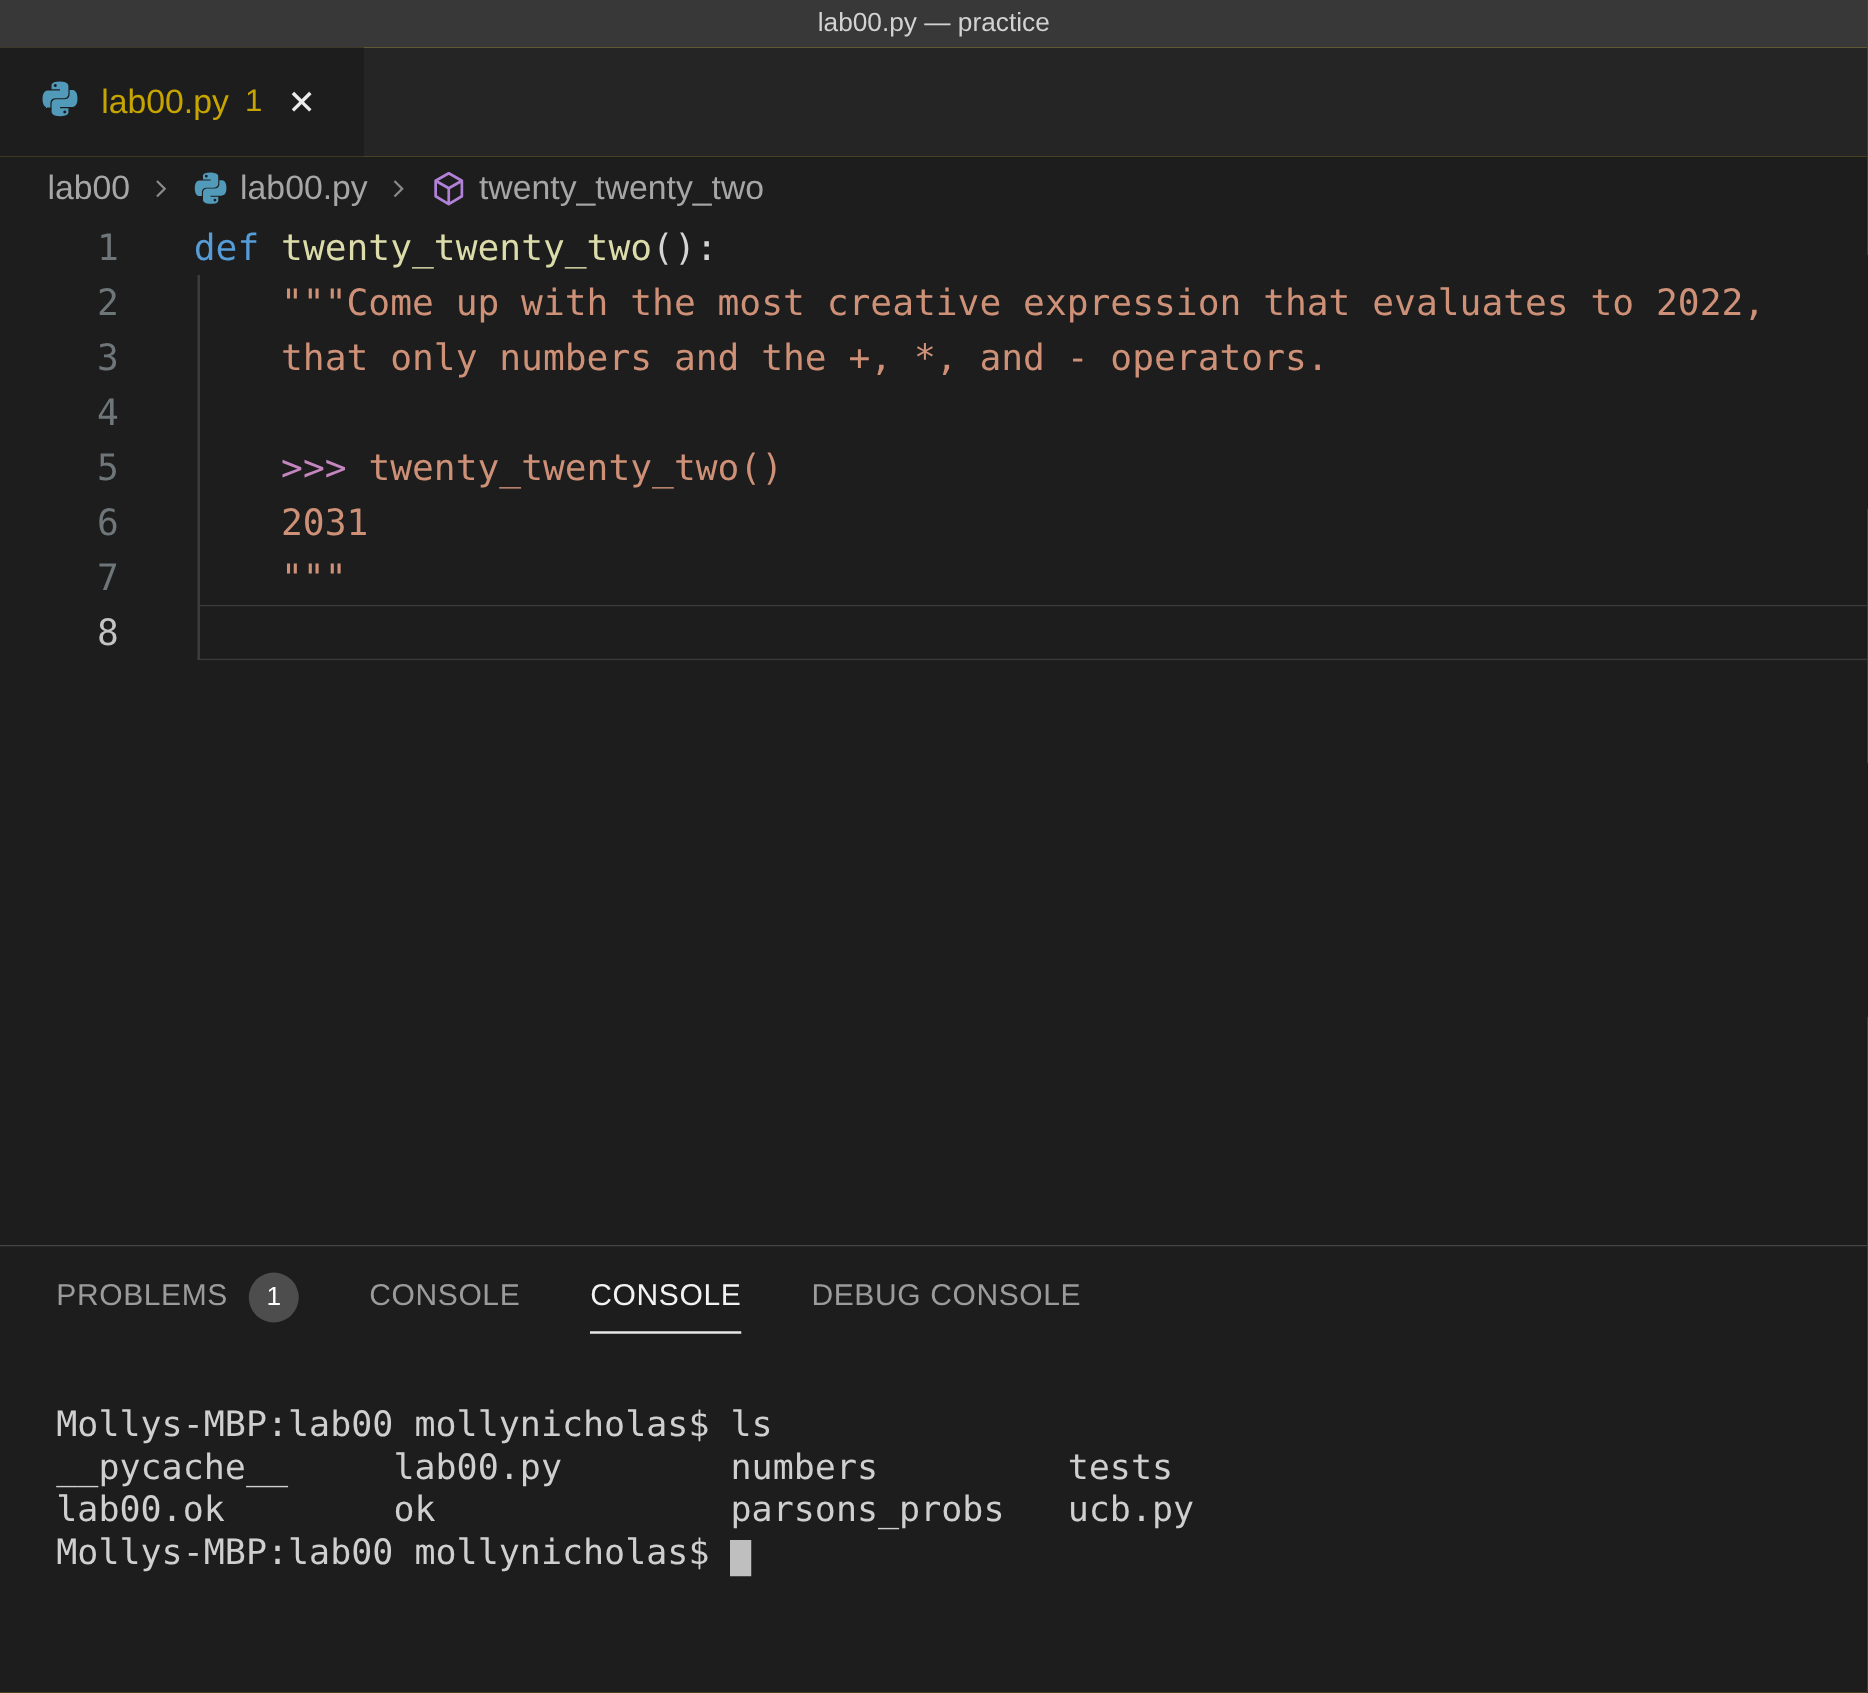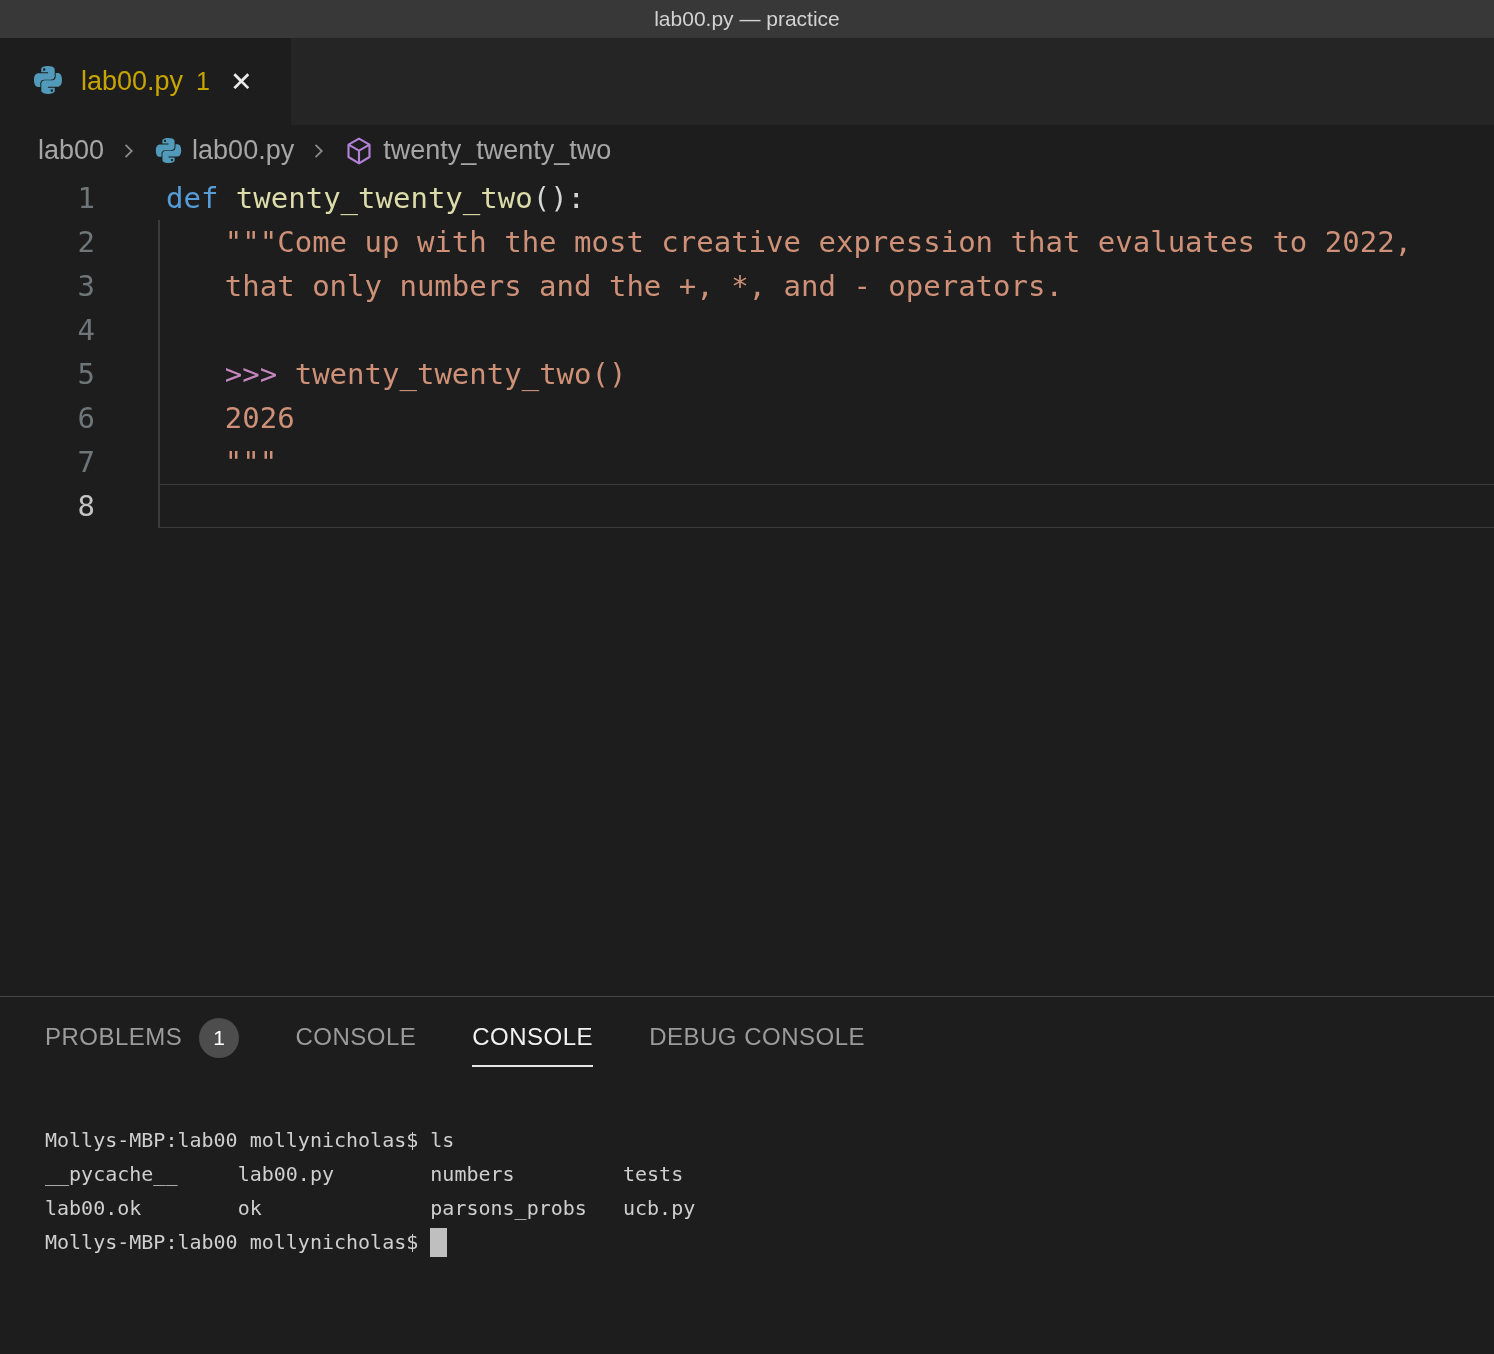--- a/index.html
+++ b/index.html
@@ -44,21 +44,21 @@
     position:absolute; left:158px; right:0; top:308px; height:44px;
     border-top:1px solid #3b3b3b; border-bottom:1px solid #3b3b3b;
   }
   .code-row {
     position:relative; display:flex; height:44px; line-height:44px;
     font-family:"DejaVu Sans Mono", monospace; font-size:29px;
   }
   .gutter { width:95px; flex:none; text-align:right; color:#6f7679; }
   .code-row.active .gutter { color:#c4c4c4; }
   .code { padding-left:60px; white-space:pre; color:#d4d4d4; }
-  .tok-kw-blue   { color:#569cd6;margin-left:11px; }
+  .tok-kw-blue   { color:#569cd6; }
   .tok-fn        { color:#dcdcaa; }
   .tok-plain     { color:#d4d4d4; }
   .tok-str       { color:#ce9178; }
   .tok-kw-magenta{ color:#c586c0; }
   .tok-placeholder {
     position:relative; background:#575757; color:#dcdcdc; display:inline-block;
   }
   .zigzag { position:absolute; left:0; bottom:-7px; }
   
   .panel {
@@ -75,21 +75,21 @@
     padding-bottom:14px; border-bottom:2px solid transparent; cursor:pointer;
   }
   .panel-tab.active { color:#f2f2f2; border-bottom-color:#e7e7e7; }
   .pbadge {
     width:40px; height:40px; border-radius:50%; background:#4d4d4d;
     color:#ffffff; font-size:21px; display:flex; align-items:center; justify-content:center;
     margin-top:-6px; margin-bottom:-8px;
   }
   .terminal {
     position:absolute; top:126px; left:45px;
-    font-family:"DejaVu Sans Mono", monospace; font-size:20px; line-height:34px;
+    font-family:"DejaVu Sans Mono", monospace; font-size:28px; line-height:34px;
     color:#cfcfcf; white-space:pre; cursor:text;
   }
   .cursor {
     display:inline-block; width:17px; height:29px; background:#bfbfbf;
     vertical-align:text-bottom; transform:translateY(3px);
   }
 </style>
 </head>
 <body>
 
@@ -164,21 +164,21 @@
         <div class="code-row">
           <div class="gutter">4</div>
           <div class="code"></div>
         </div>
         <div class="code-row">
           <div class="gutter">5</div>
           <div class="code"><span class="tok-plain">    </span><span class="tok-kw-magenta">&gt;&gt;&gt;</span><span class="tok-plain"> </span><span class="tok-str">twenty_twenty_two()</span></div>
         </div>
         <div class="code-row">
           <div class="gutter">6</div>
-          <div class="code"><span class="tok-str">    2026</span></div>
+          <div class="code"><span class="tok-str">    2031</span></div>
         </div>
         <div class="code-row">
           <div class="gutter">7</div>
           <div class="code"><span class="tok-str">    """</span></div>
         </div>
         <div class="code-row active">
           <div class="gutter">8</div>
         </div>
       </div>
     <div class="indent-guide"></div>

